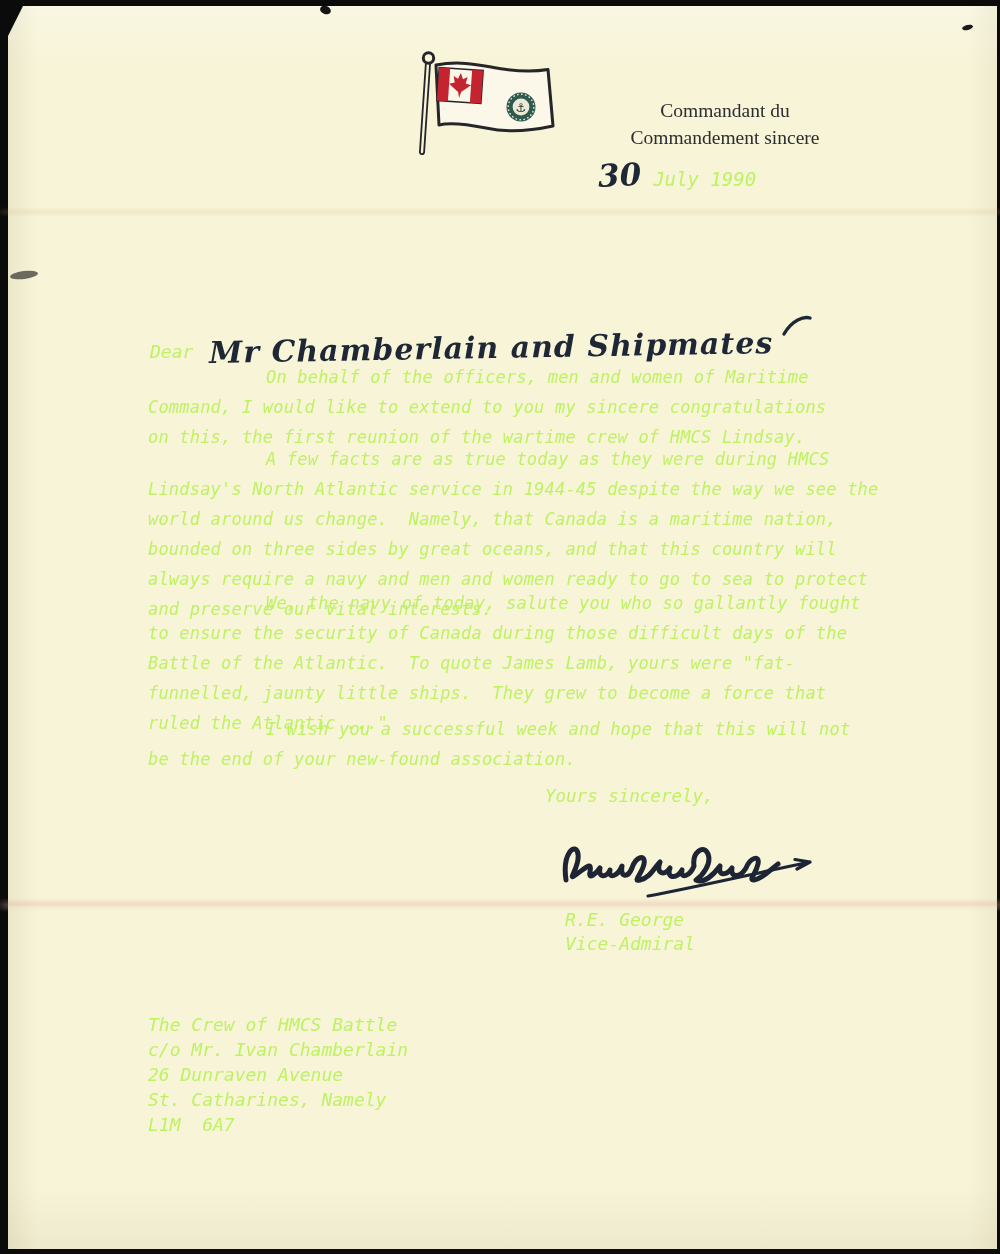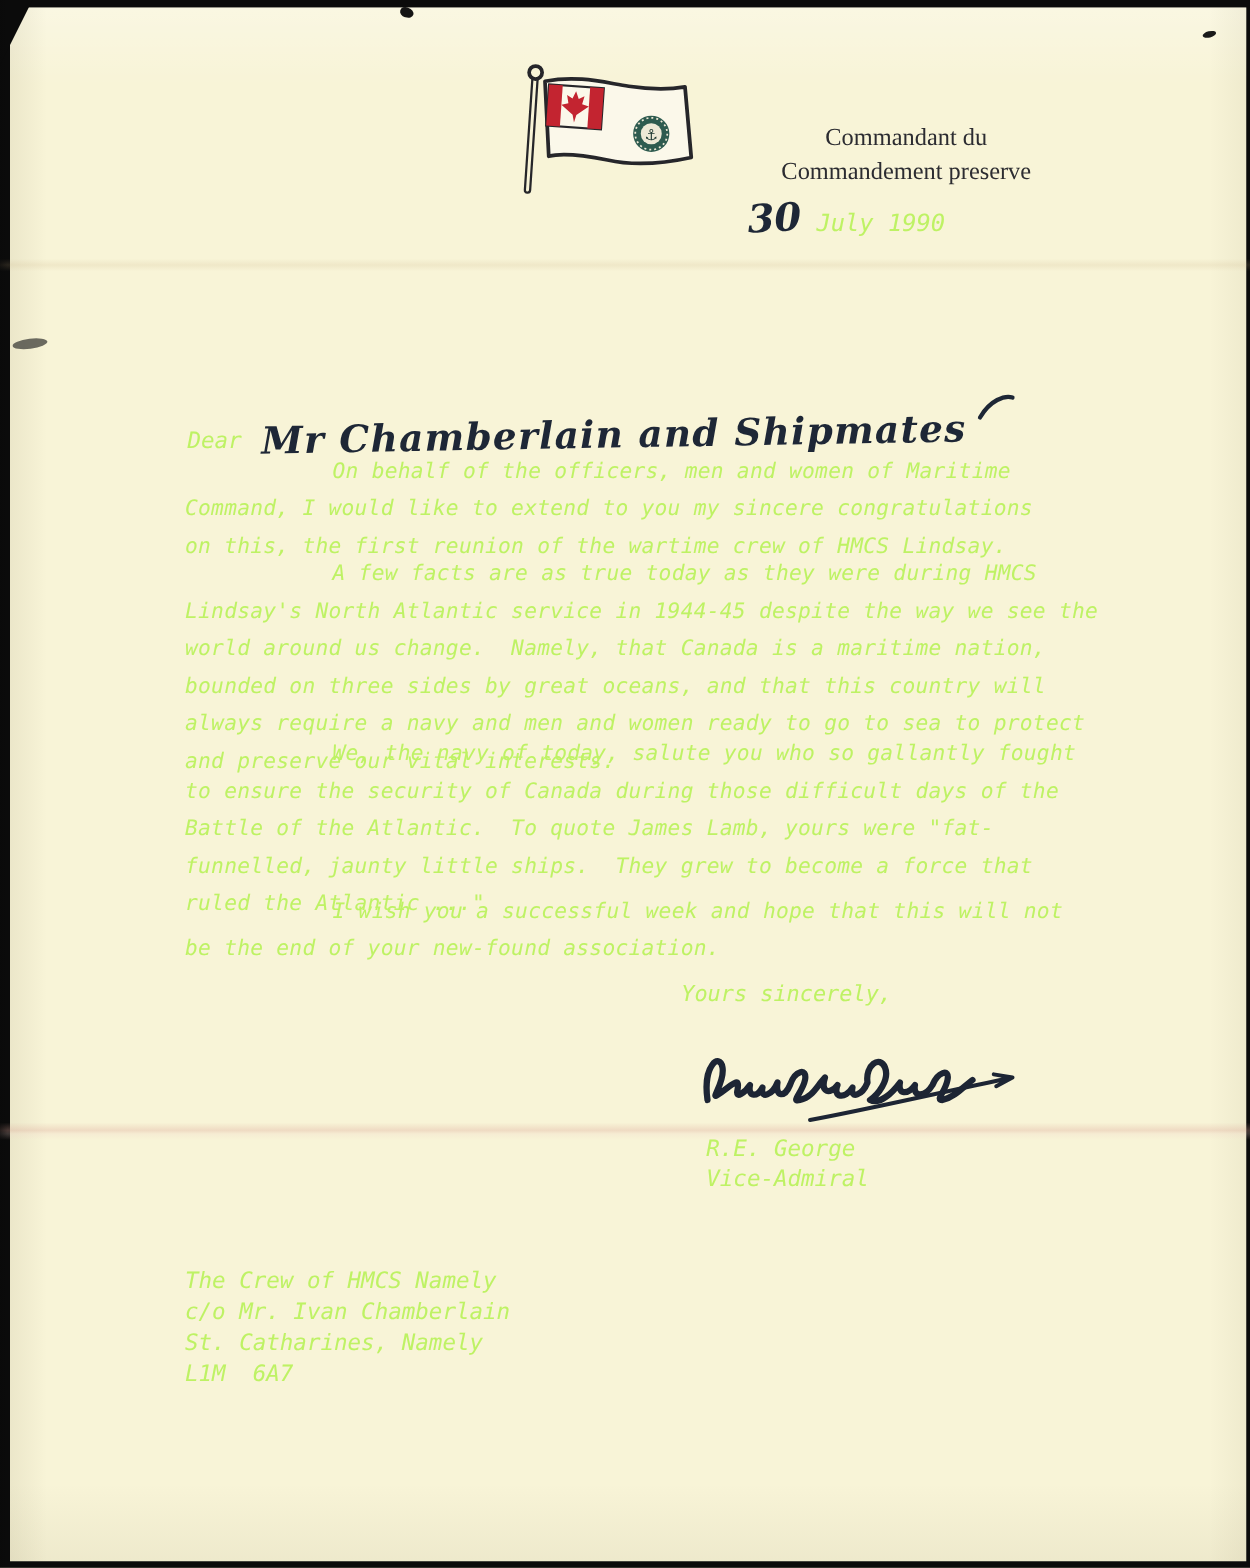--- a/index.html
+++ b/index.html
@@ -137,21 +137,21 @@
         <circle cx="113" cy="57" r="14.5" fill="#2e5b4f"></circle>
         <circle cx="113" cy="57" r="12.8" fill="none" stroke="#eee9d6" stroke-width="1.4" stroke-dasharray="1.6,2.4"></circle>
         <circle cx="113" cy="57" r="8.4" fill="#eee9d6"></circle>
         <text x="113" y="62" text-anchor="middle" font-size="12" fill="#203a33" font-family="DejaVu Sans, sans-serif">⚓</text>
       </g>
     </svg>
   </div>
 
   <div class="abs letterhead-text" style="left:595px; top:97px; width:260px;">
     <div>Commandant du</div>
-    <div>Commandement preserve</div>
+    <div>Commandement sincere</div>
   </div>
 
   <div class="dateline-row">
     <span class="handwriting" style="font-size:31px; transform:rotate(-3deg); display:inline-block;">30</span>
     <span class="typed" style="font-size:19px; margin-left:12px;">July 1990</span>
   </div>
 
   <div class="salutation-row">
     <span class="typed" style="font-size:18px;">Dear</span>
     <span class="handwriting" style="font-size:30px; margin-left:16px; letter-spacing:1px; transform:rotate(-1deg); display:inline-block;">Mr Chamberlain and Shipmates</span>
@@ -187,18 +187,19 @@
       <path d="M96,78 C140,70 200,56 258,44 M258,44 L243,41.5 M258,44 L245,51" fill="none" stroke="#1d2534" stroke-width="3.2" stroke-linecap="round" stroke-linejoin="round"></path>
     </svg>
   </div>
 
   <div class="abs typed" style="left:565px; top:908px; font-size:18px; line-height:23.5px;">
     <div>R.E. George</div>
     <div>Vice-Admiral</div>
   </div>
 
   <div class="abs typed" style="left:148px; top:1012px; font-size:18px; line-height:25px;">
-    <div class="addr-line">The Crew of HMCS Namely</div>
+    <div class="addr-line">The Crew of HMCS Battle</div>
     <div class="addr-line">c/o Mr. Ivan Chamberlain</div>
+    <div class="addr-line">26 Dunraven Avenue</div>
     <div class="addr-line">St. Catharines, Namely</div>
     <div class="addr-line">L1M  6A7</div>
   </div>
 </div>
 
 </body></html>

